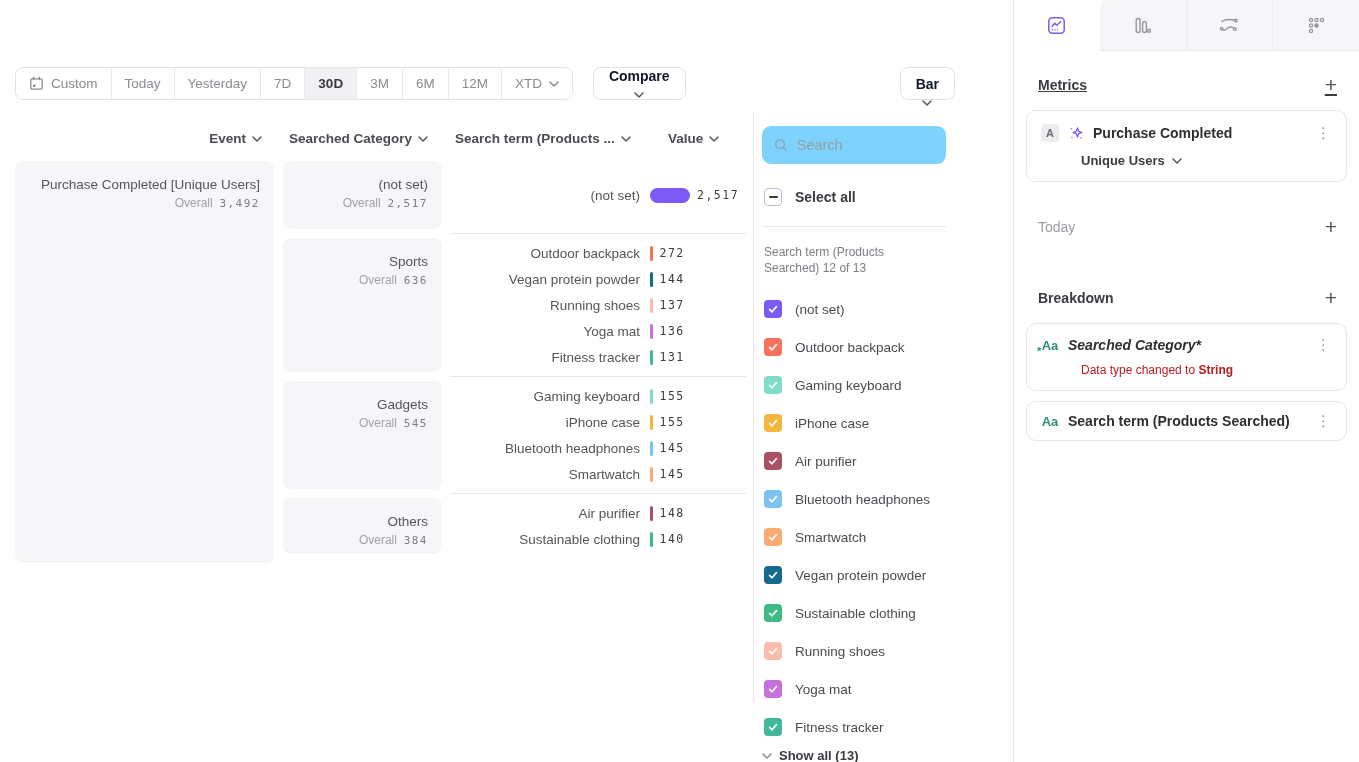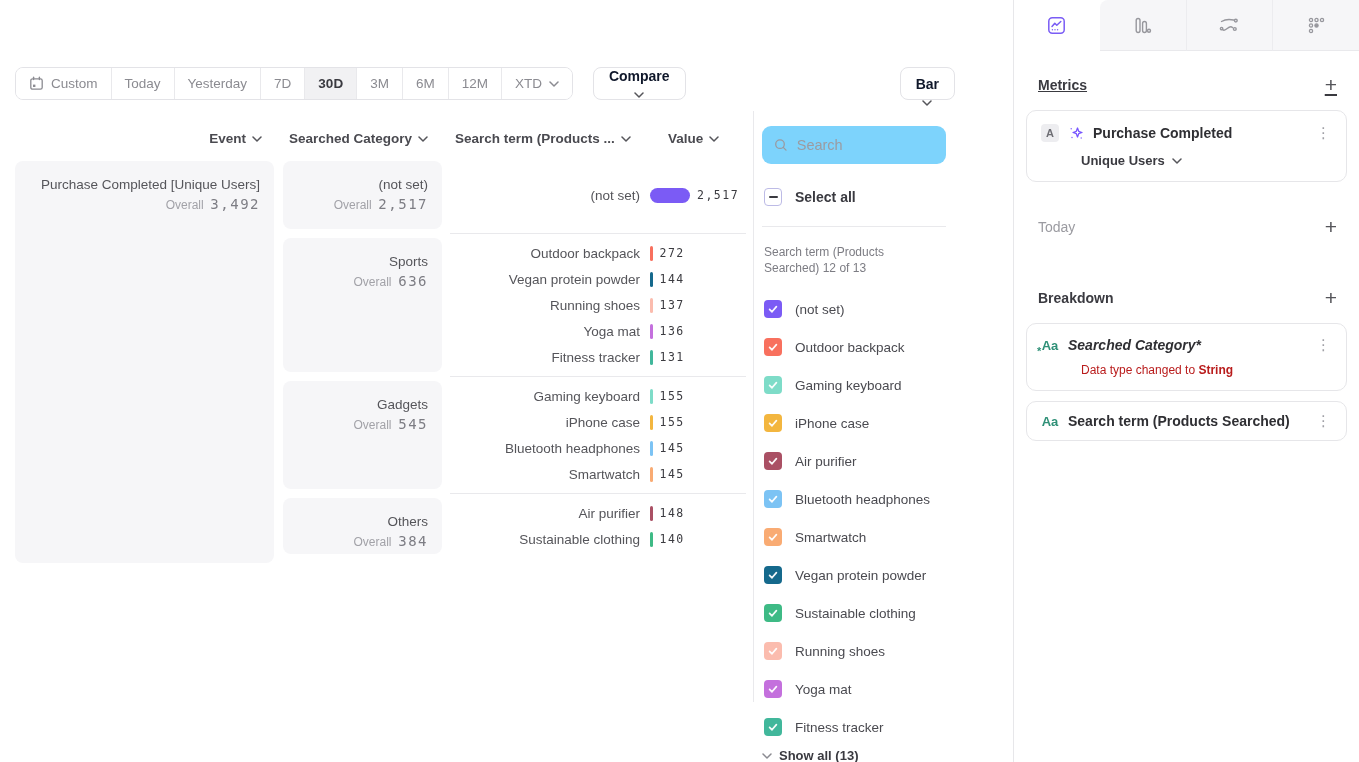--- a/index.html
+++ b/index.html
@@ -32,21 +32,21 @@
   .th-event    { left:0; width:247px; justify-content:flex-end; }
   .th-category { left:268px; width:145px; justify-content:flex-end; }
   .th-term     { left:440px; }
   .th-value    { left:653px; }
 
   .tbody { position:absolute; left:15px; top:145px; width:731px; }
   .event-card { position:absolute; left:0; top:0; bottom:0; width:259px; background:#f6f6f8; border-radius:8px;
     padding:16px 14px 0 0; text-align:right; cursor:pointer; }
   .cell-name { font-size:13.5px; color:#55555a; }
   .cell-sub { margin-top:4px; font-size:12px; color:#a2a2a8; }
-  .cell-sub .num { color:#7d7d84; font-size:14px; }
+  .cell-sub .num { color:#7d7d84; font-size:11px; }
   .groups { margin-left:268px; }
   .group { display:flex; margin-bottom:9px; position:relative; }
   .group:not(:first-child)::before { content:""; position:absolute; top:-5px; left:167px; right:0; height:1px; background:#e9e9ec; }
   .cat-card { width:159px; margin-right:8px; background:#f6f6f8; border-radius:8px; padding:16px 14px 0 0;
     text-align:right; cursor:pointer; }
   .rows { width:296px; display:flex; flex-direction:column; justify-content:center; padding:2px 0; }
   .trow { display:flex; align-items:center; height:26px; cursor:pointer; }
   .trow.tall { height:64px; }
   .t-label { width:190px; text-align:right; font-size:13.5px; color:#55555a; white-space:nowrap; }
   .t-barzone { display:flex; align-items:center; margin-left:10px; gap:7px; }

